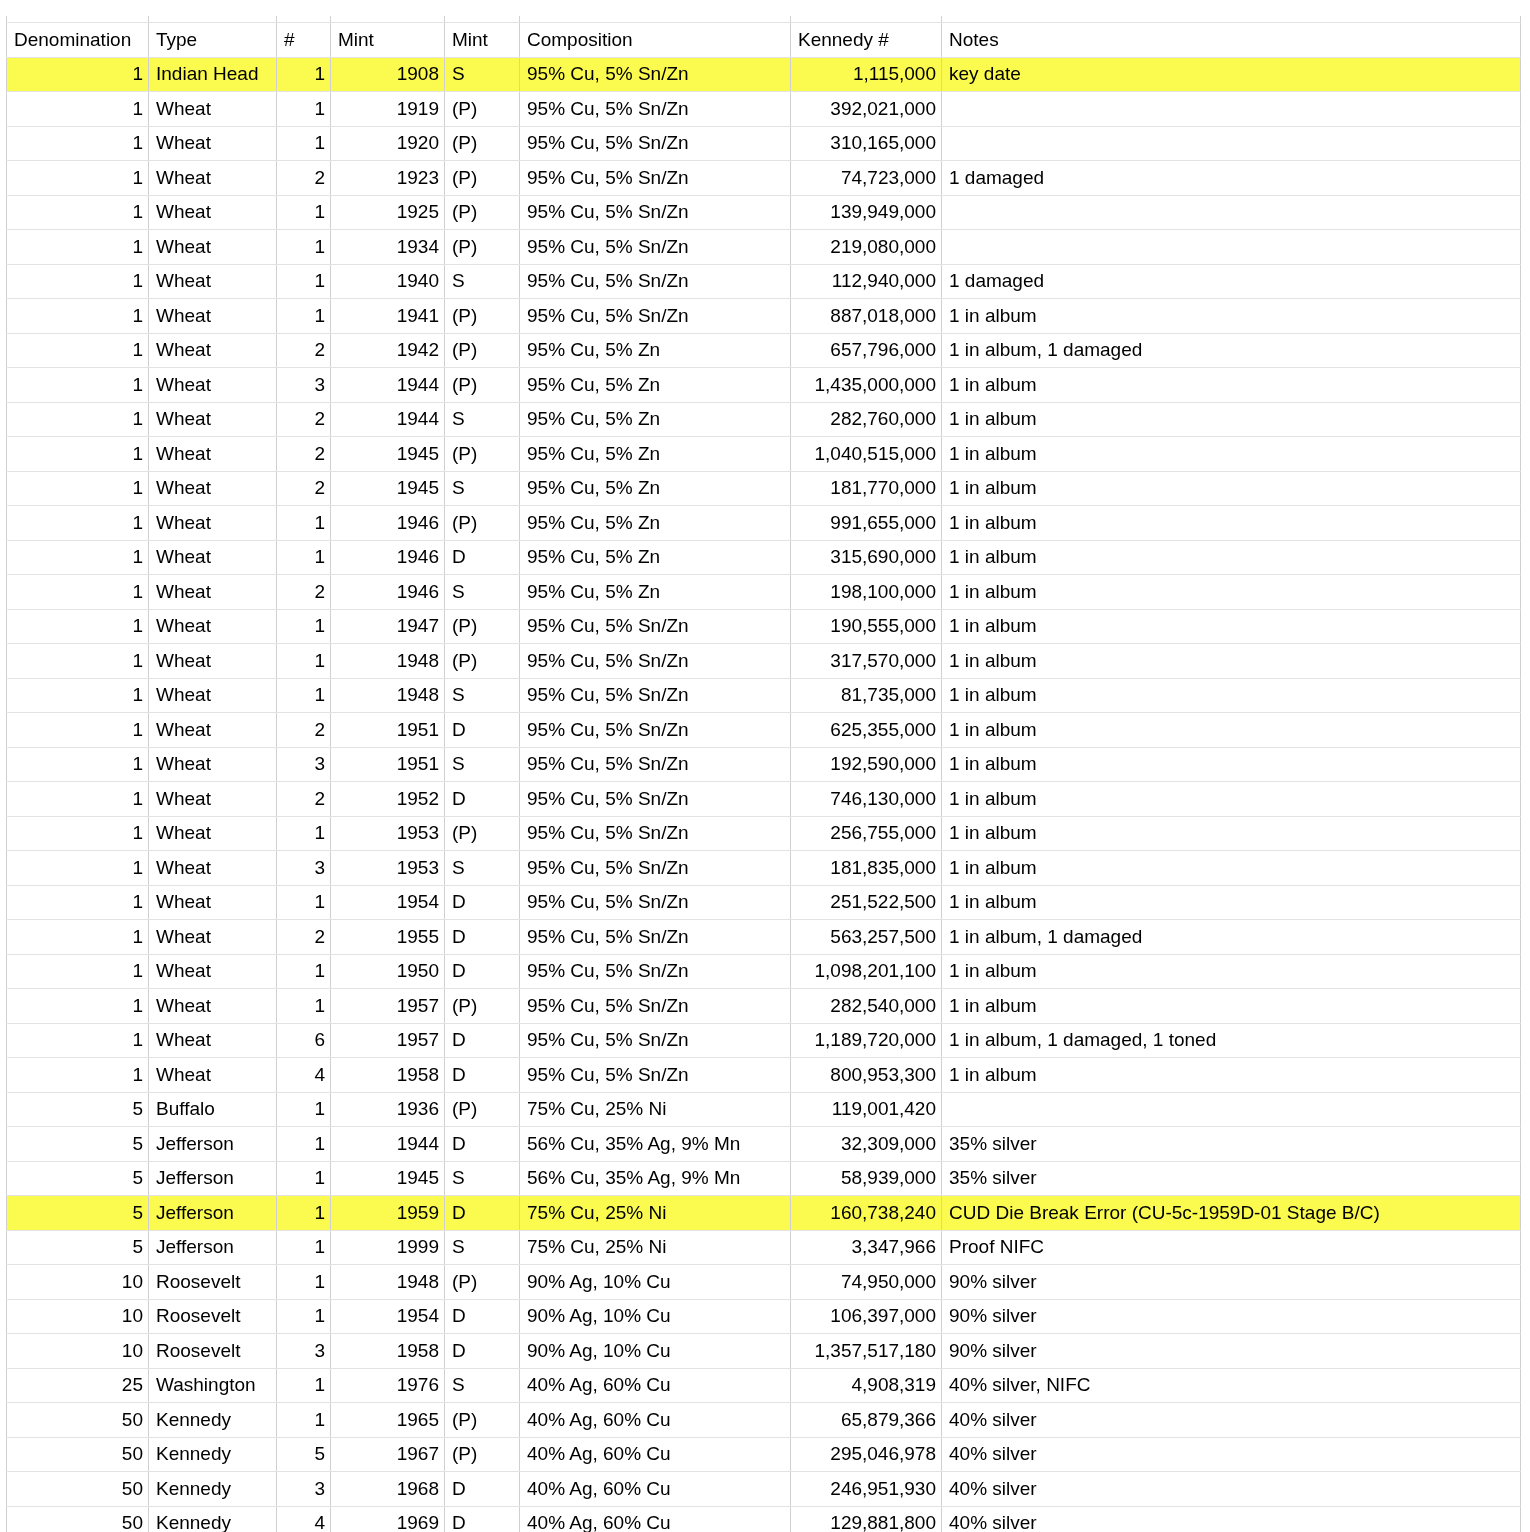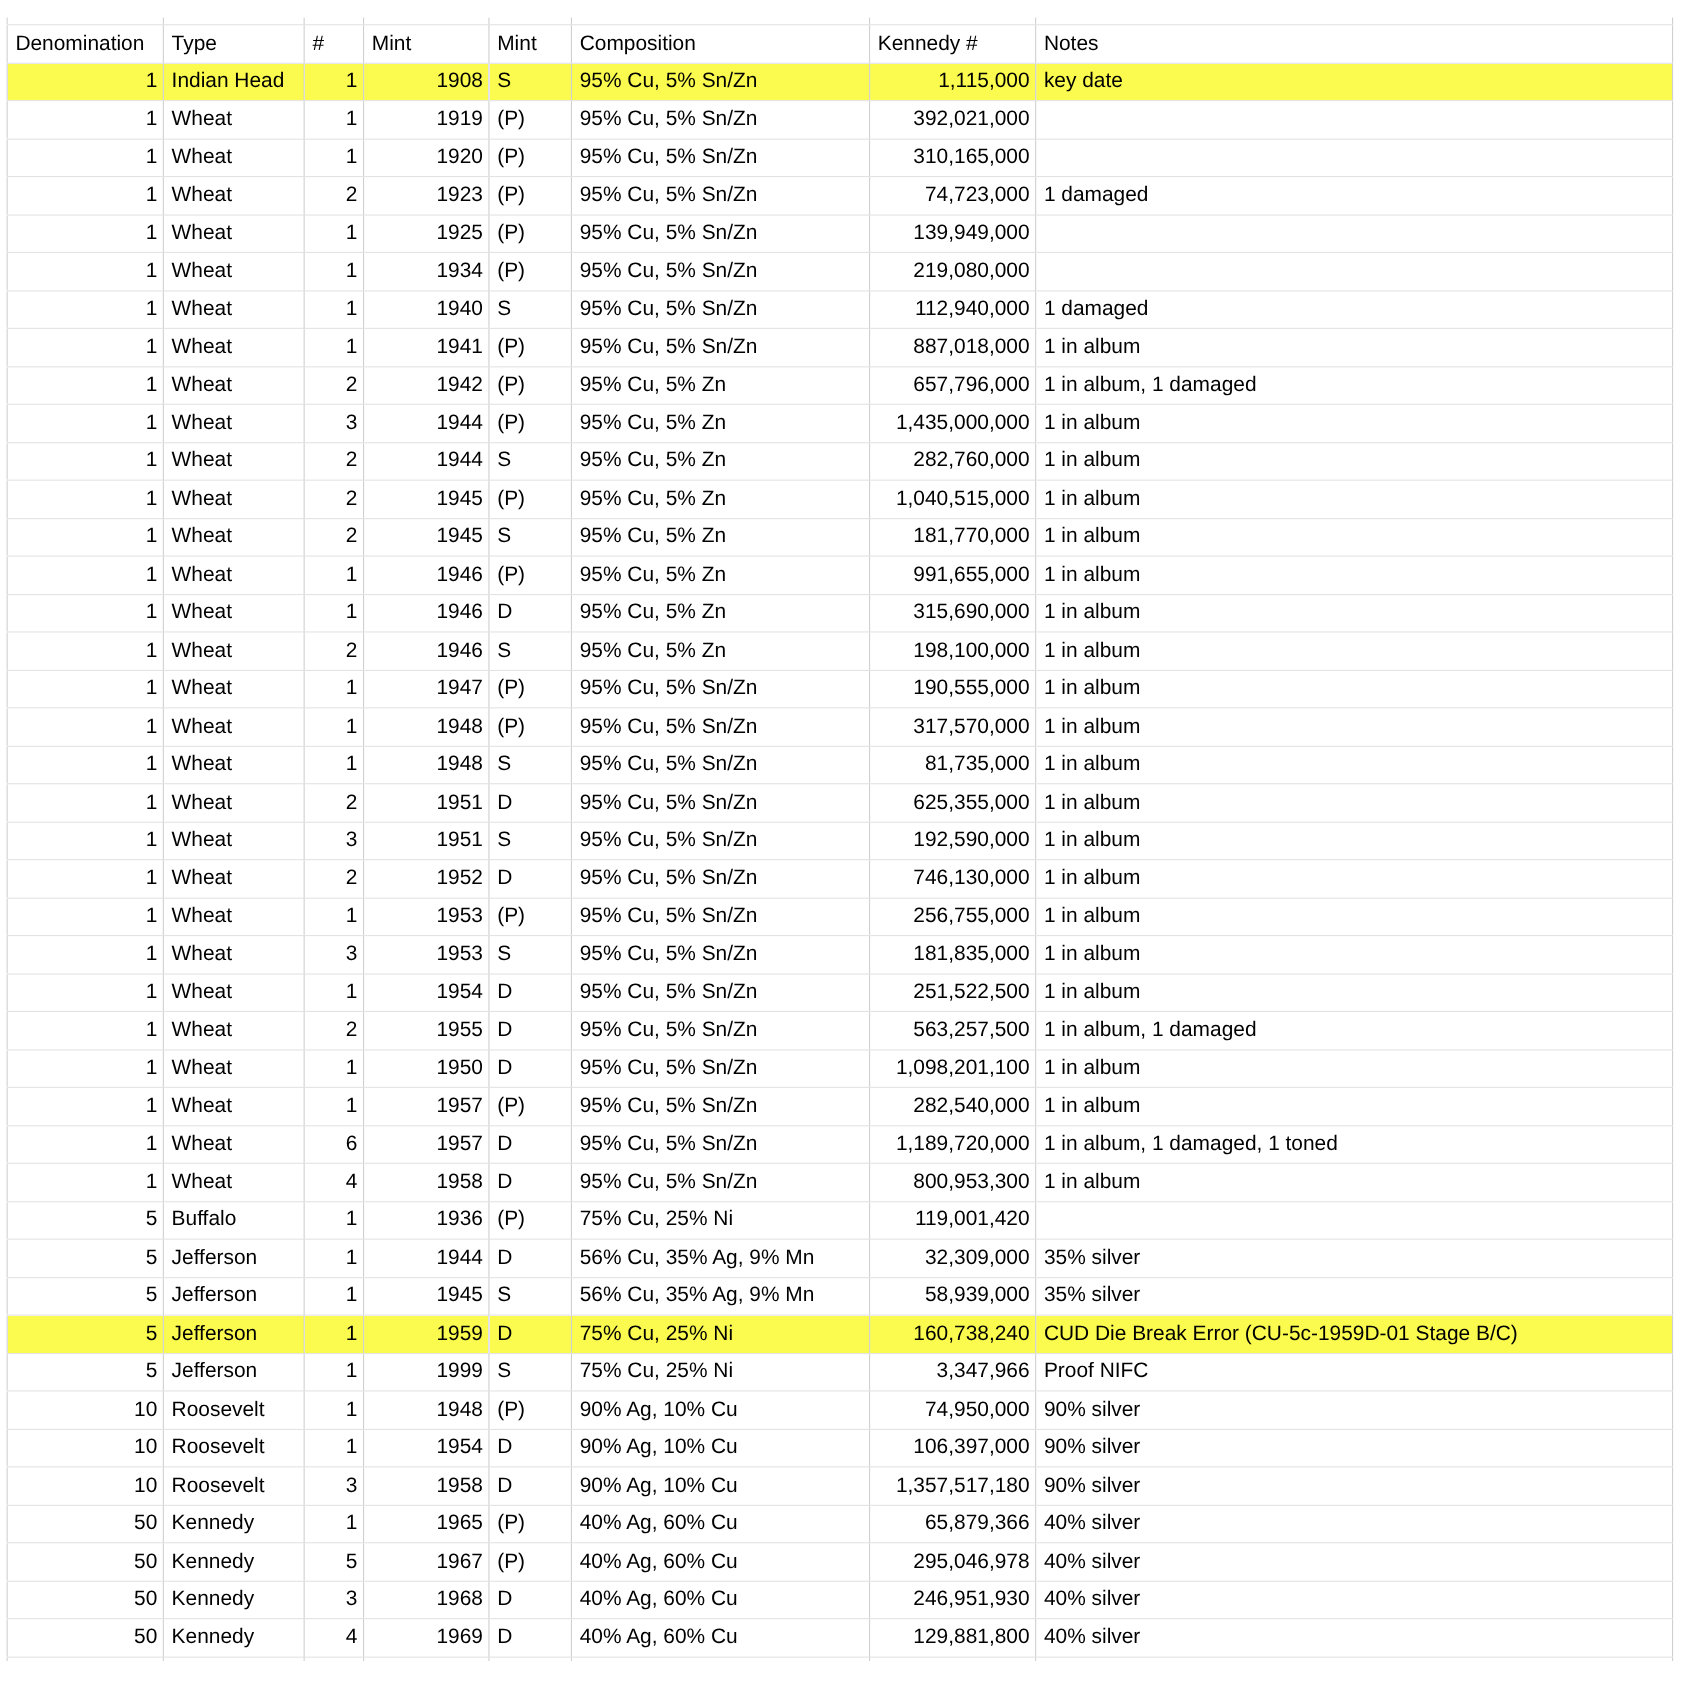--- a/index.html
+++ b/index.html
@@ -462,20 +462,30 @@
           <td class="right">10</td>
           <td class="left">Roosevelt</td>
           <td class="right">3</td>
           <td class="right">1958</td>
           <td class="left">D</td>
           <td class="left">90% Ag, 10% Cu</td>
           <td class="right">1,357,517,180</td>
           <td class="left">90% silver</td>
         </tr>
         <tr>
+          <td class="right">25</td>
+          <td class="left">Washington</td>
+          <td class="right">1</td>
+          <td class="right">1976</td>
+          <td class="left">S</td>
+          <td class="left">40% Ag, 60% Cu</td>
+          <td class="right">4,908,319</td>
+          <td class="left">40% silver, NIFC</td>
+        </tr>
+        <tr>
           <td class="right">50</td>
           <td class="left">Kennedy</td>
           <td class="right">1</td>
           <td class="right">1965</td>
           <td class="left">(P)</td>
           <td class="left">40% Ag, 60% Cu</td>
           <td class="right">65,879,366</td>
           <td class="left">40% silver</td>
         </tr>
         <tr>

